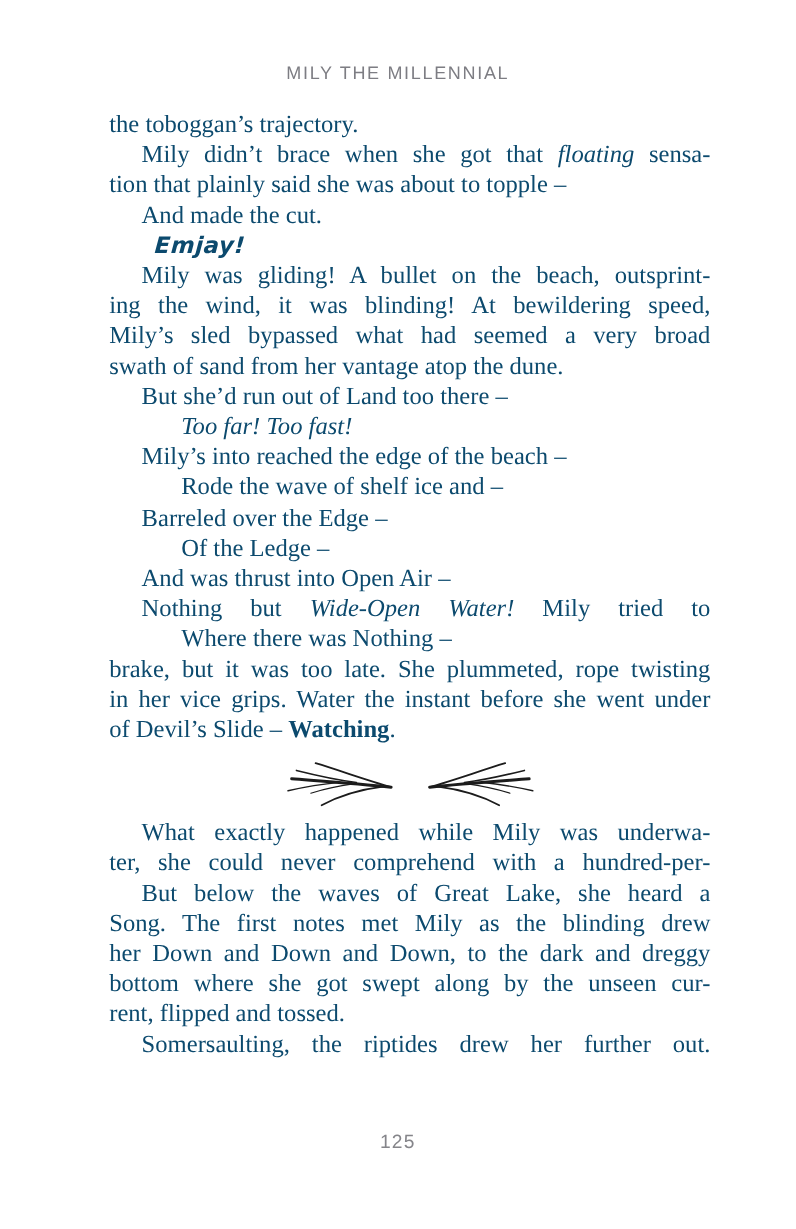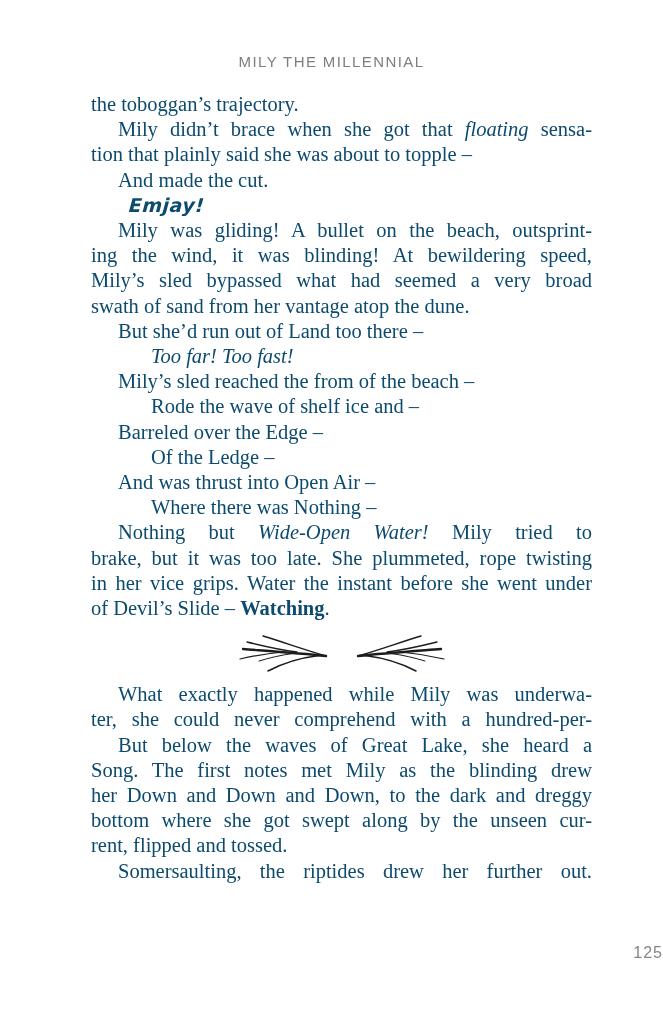--- a/index.html
+++ b/index.html
@@ -40,21 +40,21 @@
   }
   .divider {
     height:61px;
     display:flex; align-items:center; justify-content:center;
     gap:26px;
   }
   .twig { display:block; }
   .twig.flip { transform:scaleX(-1); }
   .folio {
     position:absolute; top:944px; left:0; right:0;
-    text-align:right;
+    text-align:center;
     font-family:"Liberation Sans", sans-serif;
     font-size:16px;
     letter-spacing:1px;
     color:#85858a;
   }
 </style>
 </head>
 <body>
 
 <div class="page">
@@ -68,27 +68,27 @@
         <div class="line i1 j"><span>Mily didn’t brace when she got that </span><span class="it">floating</span><span> sensa-</span></div>
         <div class="line"><span>tion that plainly said she was about to topple –</span></div>
         <div class="line i1"><span>And made the cut.</span></div>
         <div class="line iE"><span class="comic">Emjay!</span></div>
         <div class="line i1 j"><span>Mily was gliding! A bullet on the beach, outsprint-</span></div>
         <div class="line j"><span>ing the wind, it was blinding! At bewildering speed,</span></div>
         <div class="line j"><span>Mily’s sled bypassed what had seemed a very broad</span></div>
         <div class="line"><span>swath of sand from her vantage atop the dune.</span></div>
         <div class="line i1"><span>But she’d run out of Land too there –</span></div>
         <div class="line i2"><span class="it">Too far! Too fast!</span></div>
-        <div class="line i1"><span>Mily’s sled reached the from of the beach –</span></div>
+        <div class="line i1"><span>Mily’s into reached the edge of the beach –</span></div>
         <div class="line i2"><span>Rode the wave of shelf ice and –</span></div>
         <div class="line i1"><span>Barreled over the Edge –</span></div>
         <div class="line i2"><span>Of the Ledge –</span></div>
         <div class="line i1"><span>And was thrust into Open Air –</span></div>
+        <div class="line i1 j"><span>Nothing but </span><span class="it">Wide-Open Water!</span><span> Mily tried to</span></div>
         <div class="line i2"><span>Where there was Nothing –</span></div>
-        <div class="line i1 j"><span>Nothing but </span><span class="it">Wide-Open Water!</span><span> Mily tried to</span></div>
         <div class="line j"><span>brake, but it was too late. She plummeted, rope twisting</span></div>
         <div class="line j"><span>in her vice grips. Water the instant before she went under</span></div>
         <div class="line"><span>of Devil’s Slide – </span><span class="bd">Watching</span><span>.</span></div>
       </div>
 
     <div class="divider">
       <svg class="twig" width="92" height="44" viewBox="0 0 92 44" xmlns="http://www.w3.org/2000/svg">
         <g fill="none" stroke="#1c1c1c" stroke-linecap="round">
           <path d="M6,19 C32,21 62,23 89,26" stroke-width="2.4"></path>
           <path d="M26,6 C46,12 68,20 89,26" stroke-width="1.5"></path>

